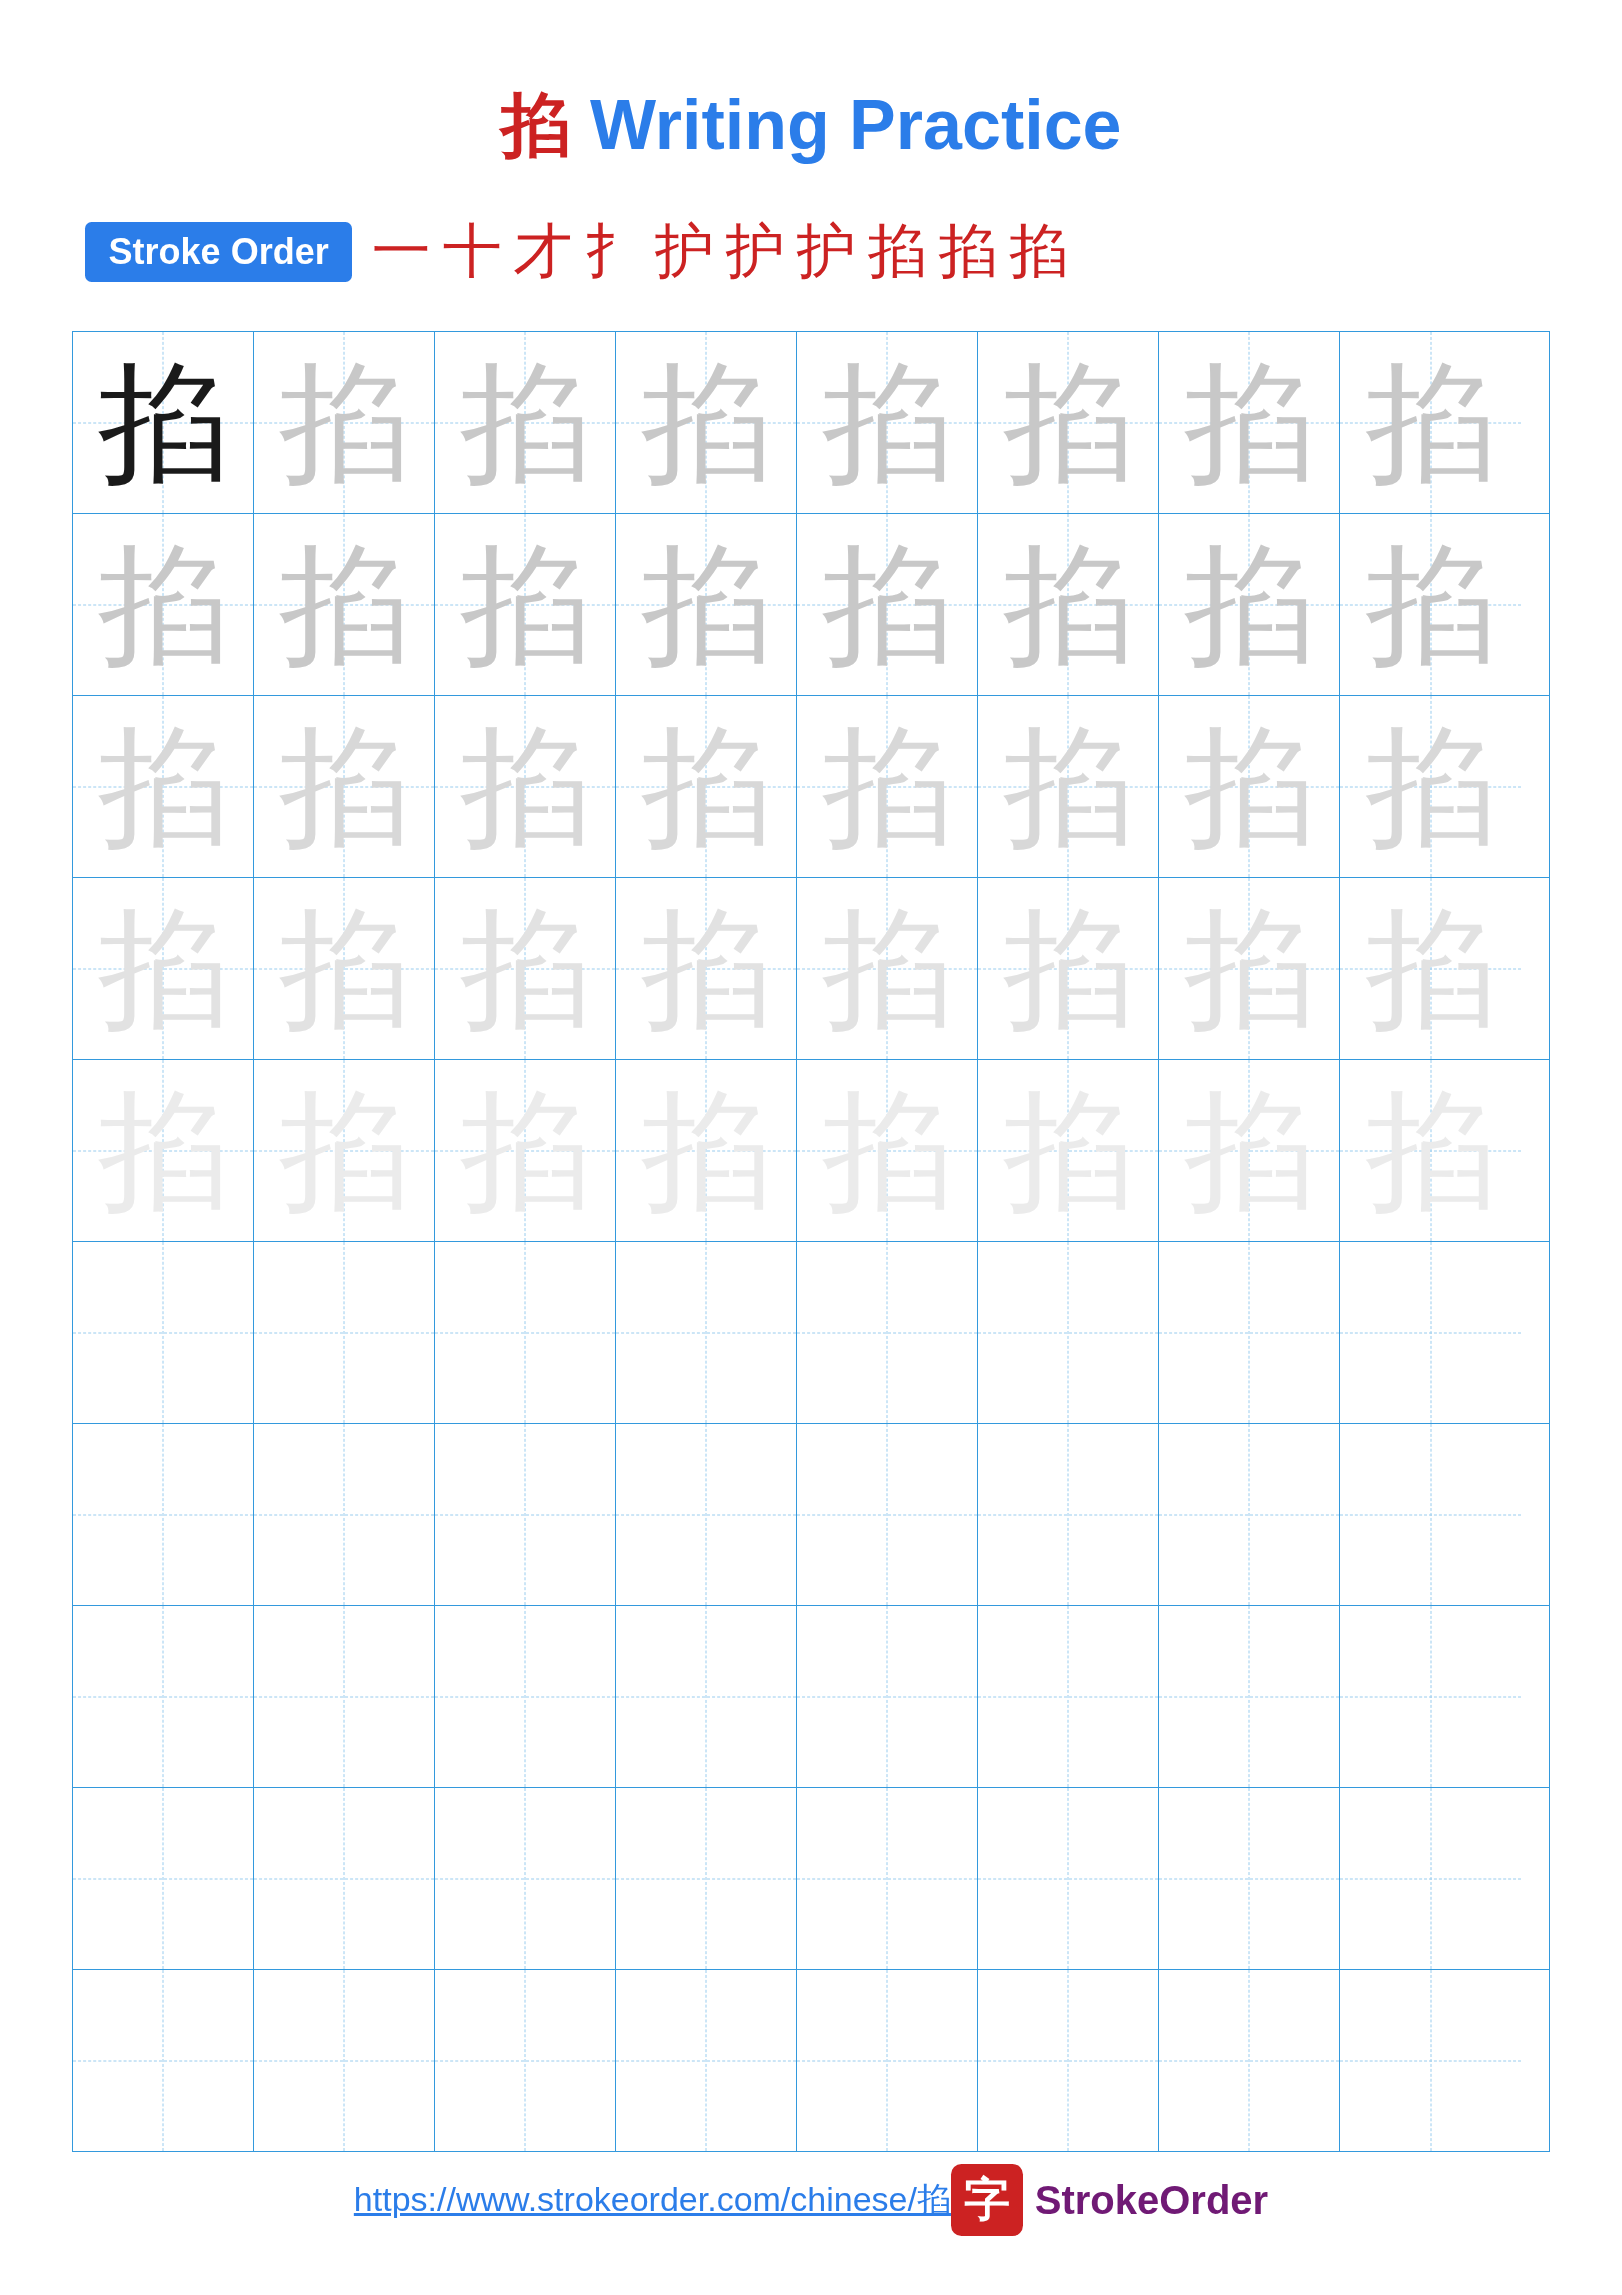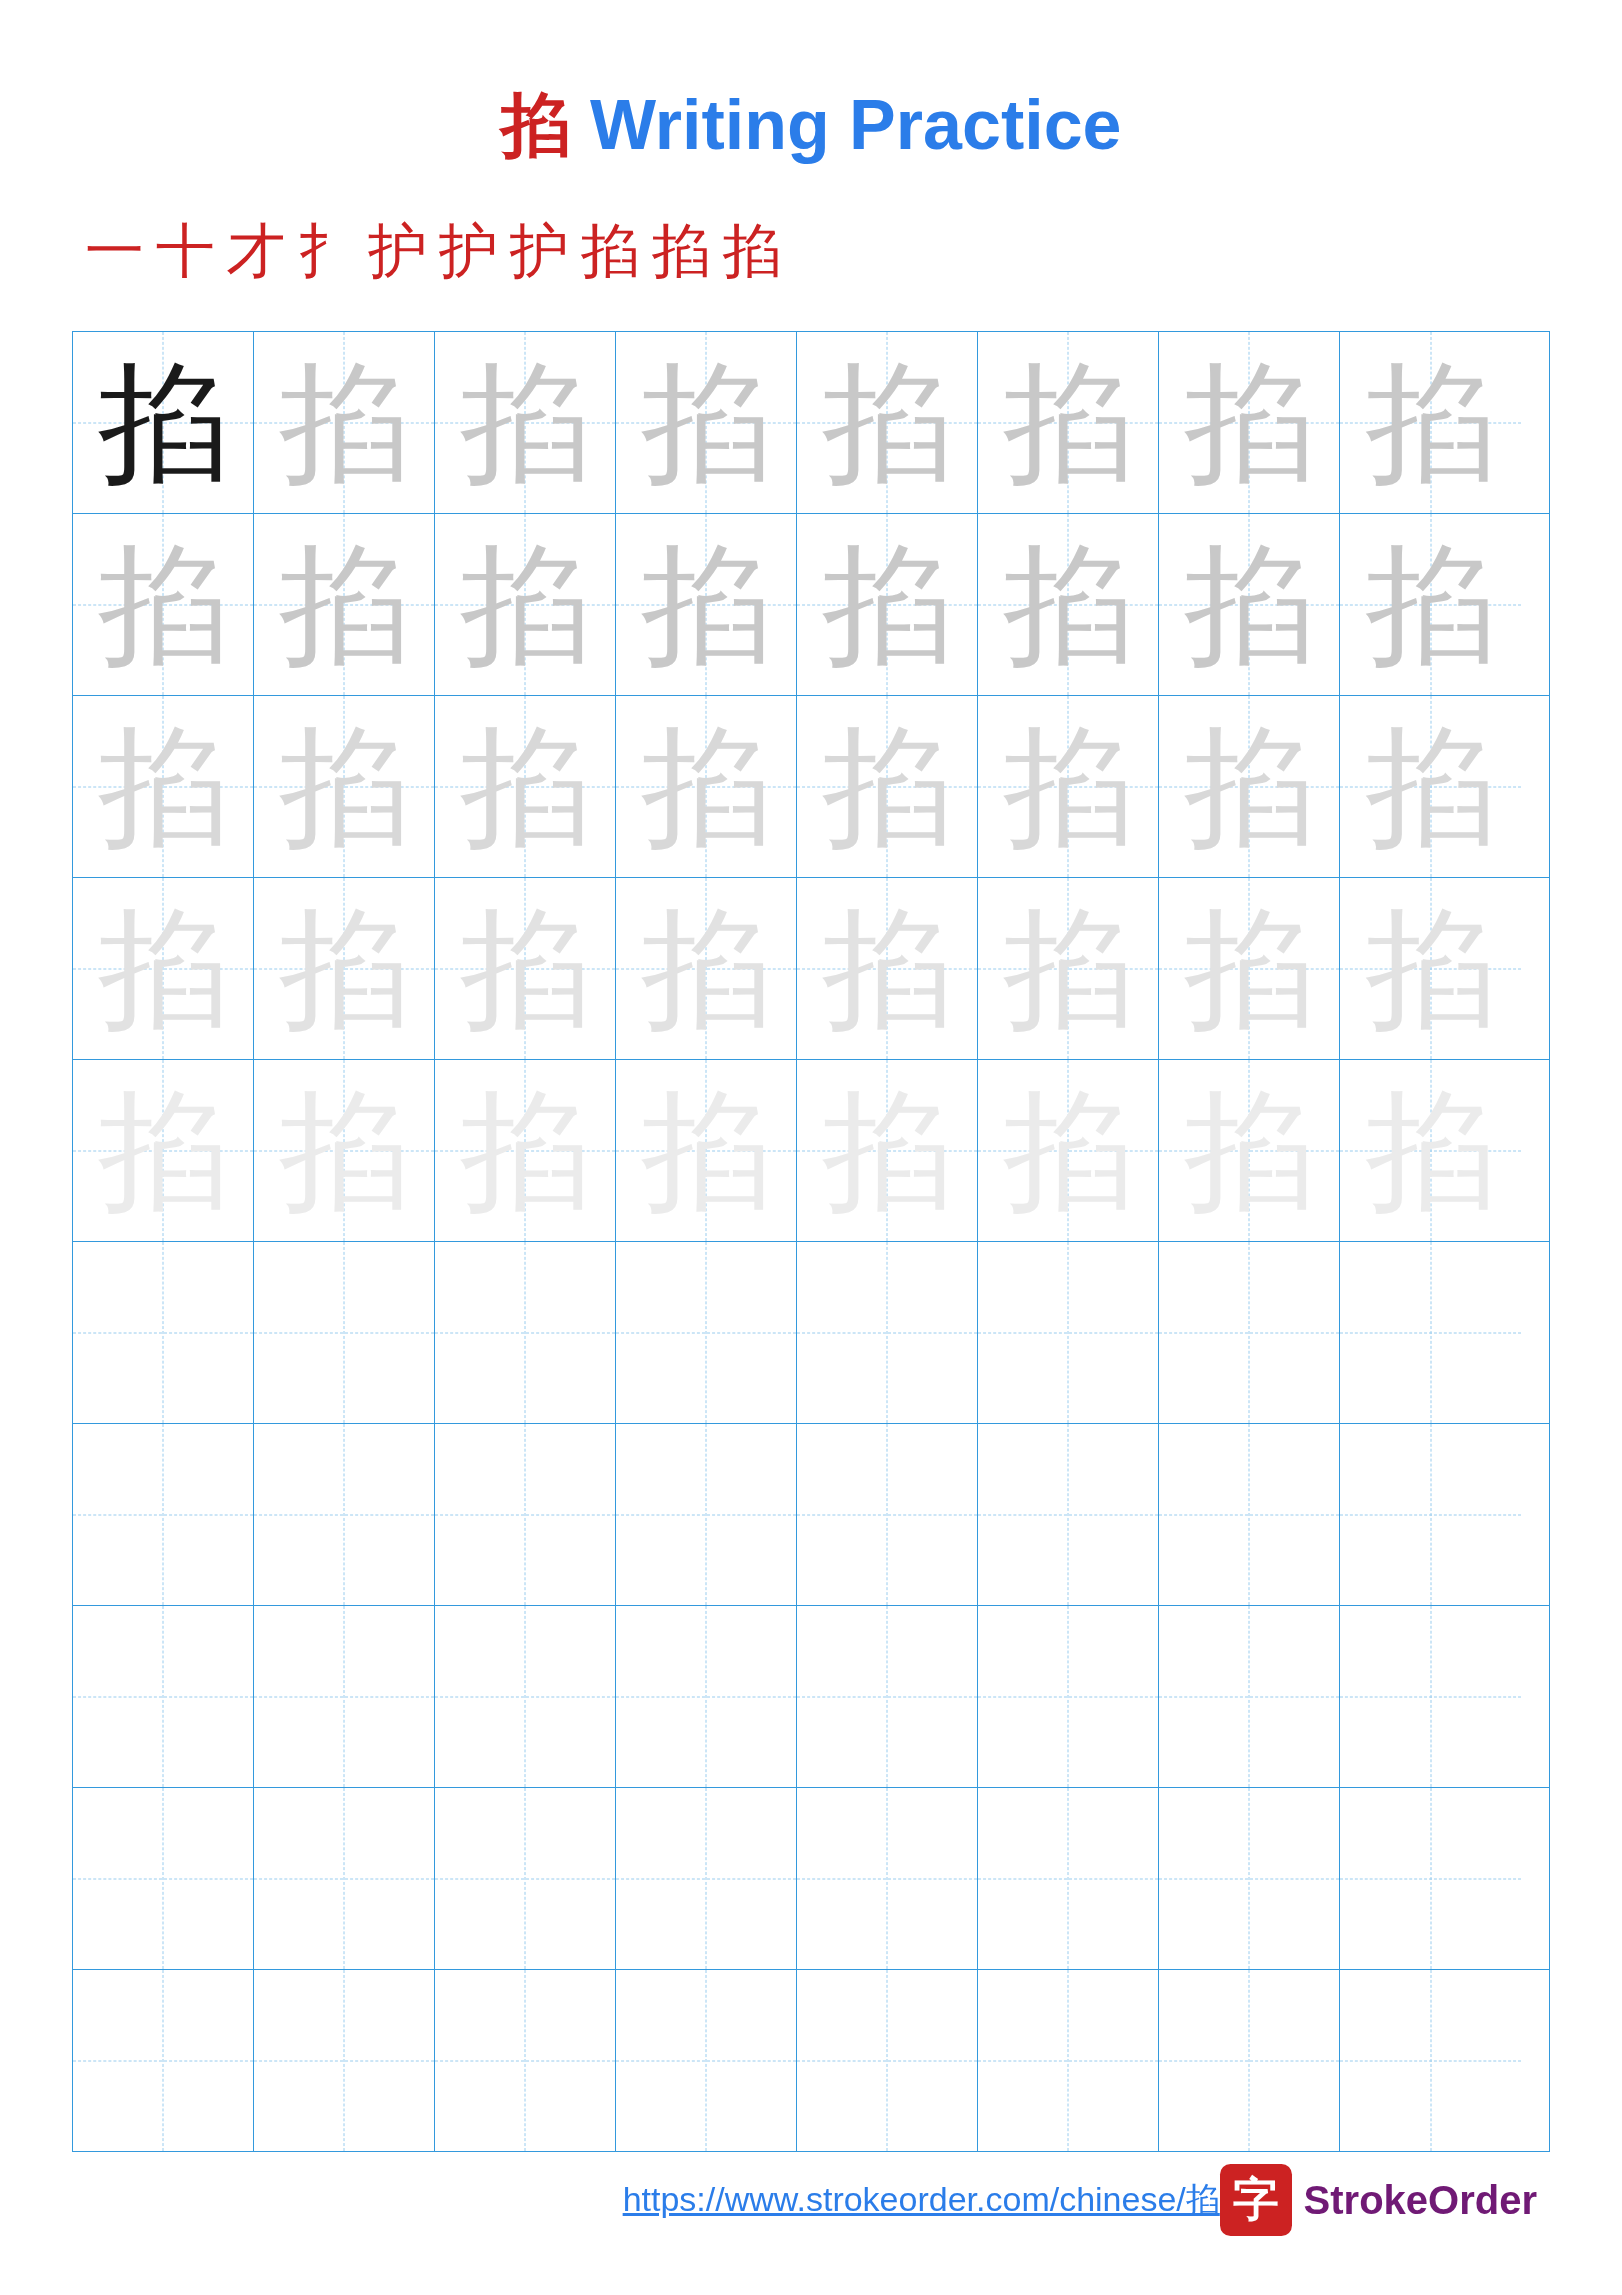--- a/index.html
+++ b/index.html
@@ -132,21 +132,21 @@
     }
 
     
     .footer {
       position: absolute;
       bottom: 59px;
       left: 0;
       right: 0;
       display: flex;
       align-items: center;
-      justify-content: flex-end;
+      justify-content: center;
       padding: 0 85px;
     }
 
     .footer-url {
       font-size: 34px;
       color: #2b7de9;
     }
 
     .footer-logo {
       display: flex;
@@ -174,20 +174,21 @@
     }
   </style>
 </head>
 <body>
 
 <div class="page-title">
   <span style="color:#cc2222;">掐</span><span> Writing Practice</span>
 </div>
 
 <div class="stroke-order-section">
+  <div class="stroke-order-badge">Stroke Order</div>
   <div class="stroke-order-chars">
     <span>一</span>
     <span>十</span>
     <span>才</span>
     <span>扌</span>
     <span>护</span>
     <span>护</span>
     <span>护</span>
     <span>掐</span>
     <span>掐</span>

